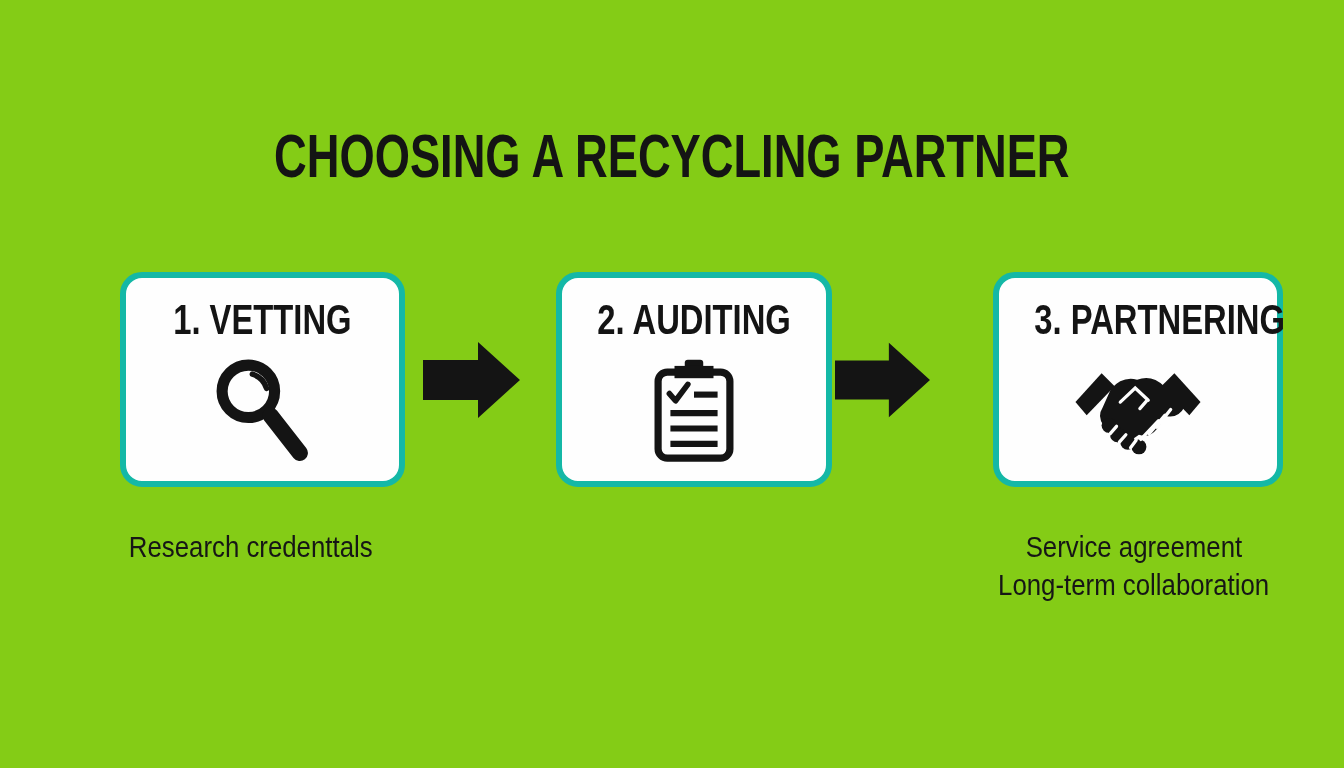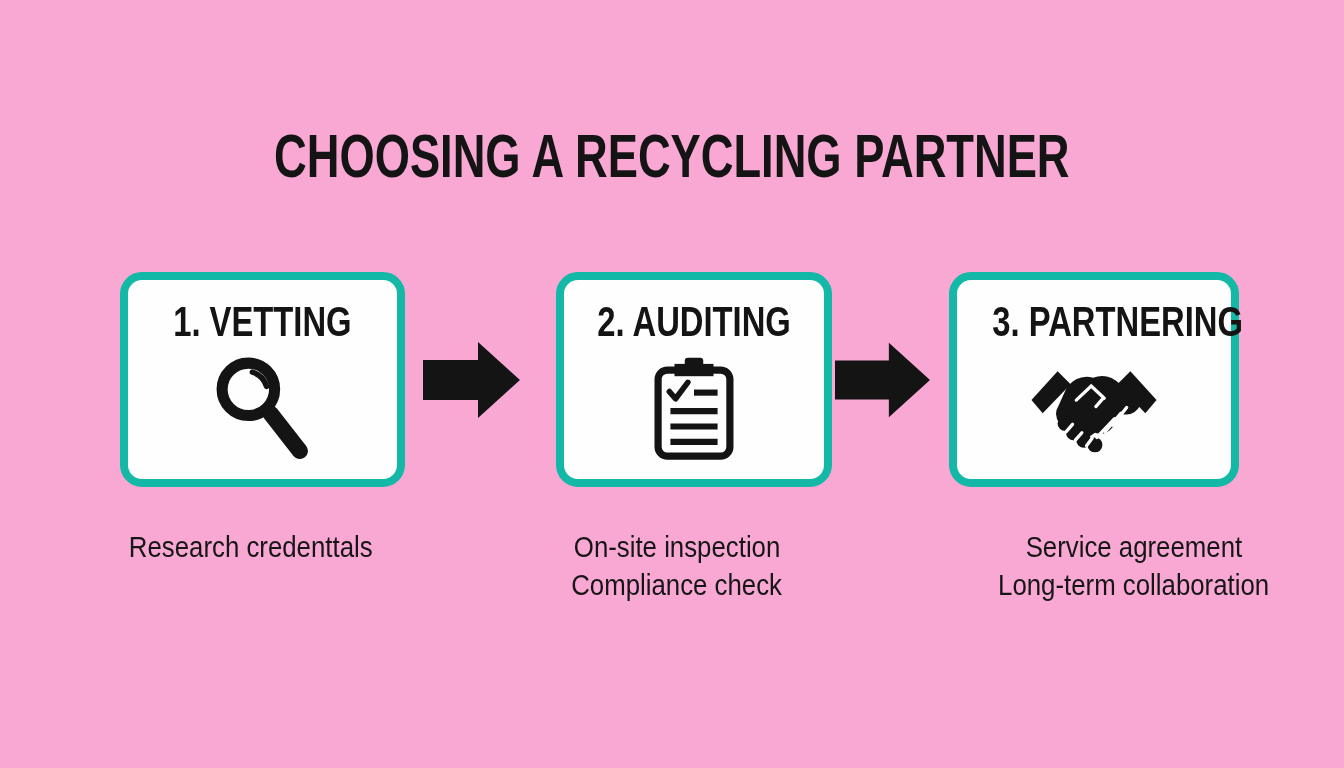--- a/index.html
+++ b/index.html
@@ -7,21 +7,21 @@
   body {
     font-family: "Liberation Sans", sans-serif;
     background: #fdfdfc;
     color: #141414;
     overflow: hidden;
   }
   .canvas {
     position: relative;
     width: 1344px;
     height: 768px;
-    background: #f9a8d4;
+    background: #84cc16;
   }
   .title-wrap {
     position: absolute;
     top: 120px; left: 0;
     width: 1344px;
     text-align: center;
   }
   .title-text {
     display: inline-block;
     font-size: 62px;
@@ -30,26 +30,26 @@
     white-space: nowrap;
     transform: scaleX(0.73);
     transform-origin: center;
     color: #141414;
   }
   .step-box {
     position: absolute;
     top: 272px;
     height: 215px;
     background: #fefefe;
-    border: 8px solid #14b8a6;
+    border: 6px solid #14b8a6;
     border-radius: 22px;
   }
   .step-box.b1 { left: 120px; width: 285px; }
   .step-box.b2 { left: 556px; width: 276px; }
-  .step-box.b3 { left: 949px; width: 290px; }
+  .step-box.b3 { left: 993px; width: 290px; }
   .step-heading-wrap {
     position: absolute;
     top: 18px; left: 0;
     width: 100%;
     text-align: center;
   }
   .step-heading {
     display: inline-block;
     font-size: 42px;
     font-weight: 700;
@@ -169,23 +169,19 @@
           <path d="M95,71 L110,52"></path>
         </g>
       </svg>
     </div>
   </div>
 
   <div class="caption c1">
     <span class="line">Research credenttals</span>
   </div>
 
-  <div class="caption c2">
-    <span class="line">On-site inspection</span><br>
-    <span class="line">Compliance check</span>
-  </div>
 
   <div class="caption c3">
     <span class="line">Service agreement</span><br>
     <span class="line">Long-term collaboration</span>
   </div>
 
 </div>
 
 </body></html>

